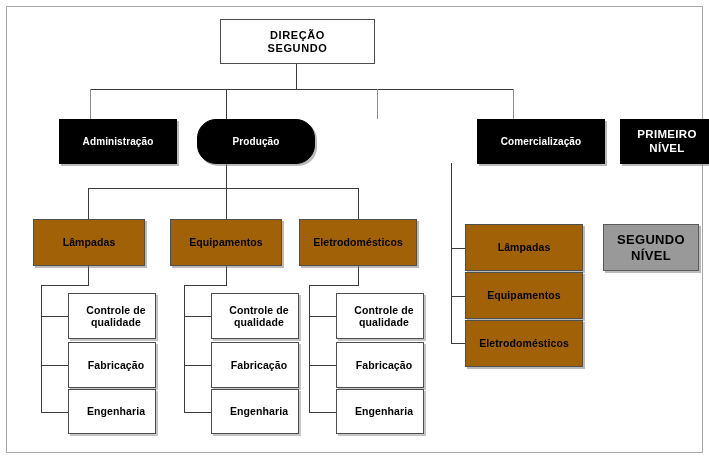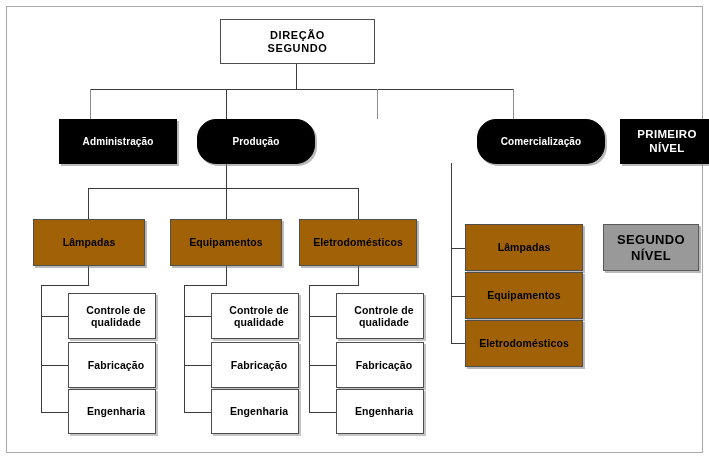--- a/index.html
+++ b/index.html
@@ -142,21 +142,21 @@
       <span>SEGUNDO</span>
     </span>
   </div>
 
   <div class="node lvl1" style="left:32px; top:119px; width:118px; height:45px;">
     <span class="lbl">Administração</span>
   </div>
   <div class="node lvl1" style="left:170px; top:119px; width:118px; height:45px;border-radius:19px;">
     <span class="lbl">Produção</span>
   </div>
-  <div class="node lvl1" style="left:450px; top:119px; width:128px; height:45px;border-radius:19px;">
+  <div class="node lvl1" style="left:450px; top:119px; width:128px; height:45px;">
     <span class="lbl">Comercialização</span>
   </div>
 
   <div class="node legend-dark" style="left:620px; top:119px; width:94px; height:45px;">
     <span class="lbl">
       <span>PRIMEIRO</span><br>
       <span>NÍVEL</span>
     </span>
   </div>
 

